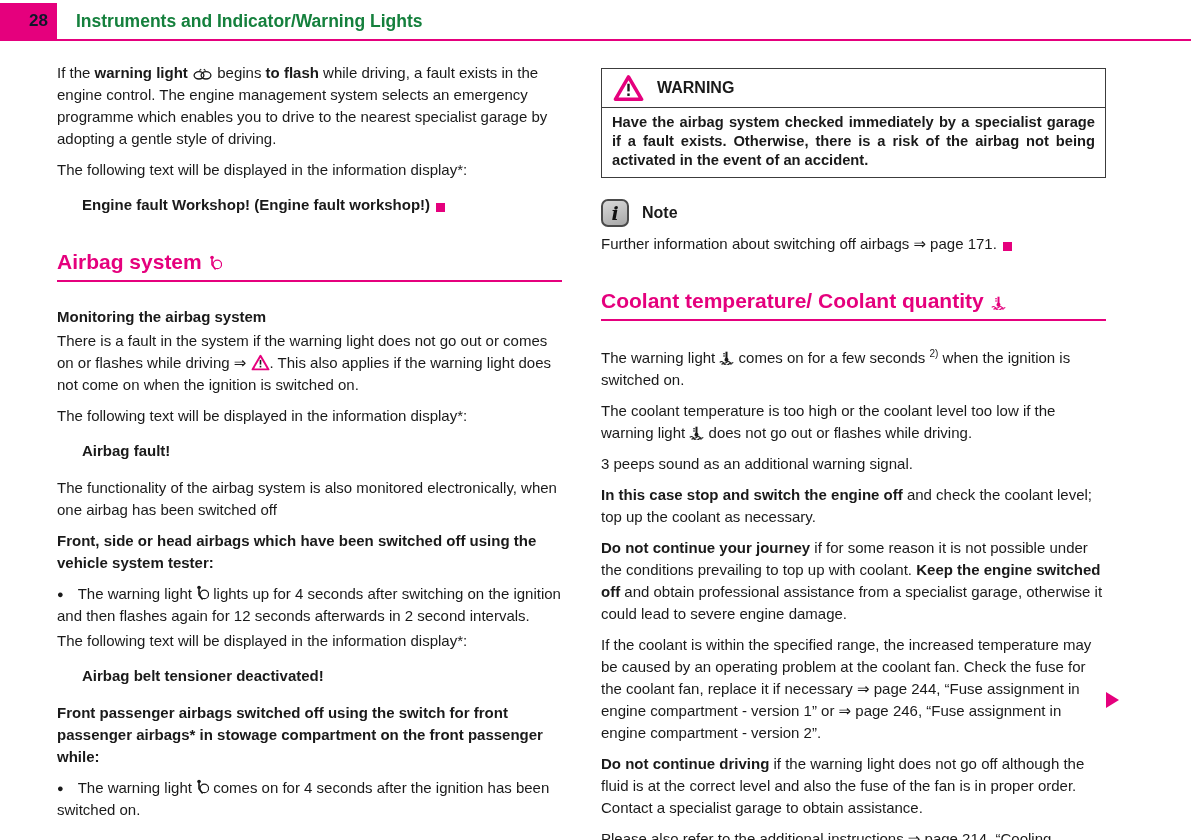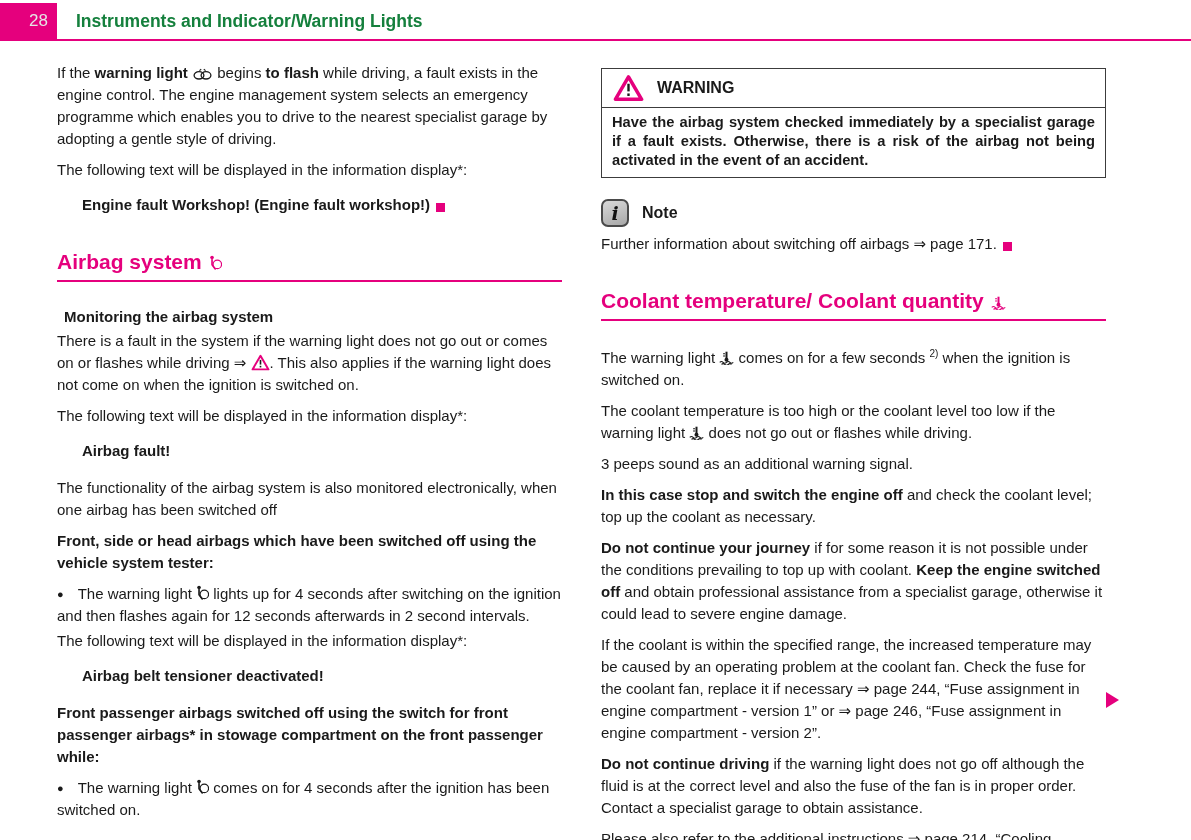--- a/index.html
+++ b/index.html
@@ -2,41 +2,41 @@
 <html style="--accent: #e5007d;"><head>
 <meta charset="utf-8">
 <style>
   * { box-sizing: border-box; }
   html,body { margin:0; padding:0; background:#e8e8e8; }
   body { font-family:"Liberation Sans", sans-serif; color:#1a1a1a; }
   .page { position:relative; width:1191px; height:840px; background:#ffffff; overflow:hidden; }
 
   
   .page-num-box { position:absolute; left:0; top:3px; width:57px; height:36px;
-    background:var(--accent); color:#e5e5e5; font-weight:normal; font-size:17px;
+    background:var(--accent); color:#0f172a; font-weight:bold; font-size:17px;
     display:flex; align-items:center; justify-content:flex-end; padding-right:9px; }
   .header-title { position:absolute; left:76px; top:3px; height:36px; display:flex;
     align-items:center; font-weight:bold; font-size:17.5px; color:#15803d; }
   .header-rule { position:absolute; left:0; top:39px; width:100%; height:2px; background:var(--accent); }
 
   
   .col { position:absolute; top:62px; width:505px; }
   .col-left  { left:57px; }
   .col-right { left:601px; }
 
   
   p.body-p { font-size:15px; line-height:22px; margin:0 0 9px 0; }
   p.bold-p { font-weight:bold; }
   p.display-msg { font-size:15px; line-height:22px; font-weight:bold; margin:13px 0 15px 25px; }
   p.bullet { font-size:15px; line-height:22px; margin:0 0 3px 0; }
   .bullet-dot { font-size:11px; margin-right:14px; vertical-align:1px; }
   h2.section-heading { font-size:21px; font-weight:bold; color:var(--accent);
     border-bottom:2px solid var(--accent); padding-bottom:6px; margin:34px 0 26px 0; }
   h2.section-heading .icon { margin-left:7px; }
-  h3.subheading { font-size:15px; font-weight:bold; margin:0 0 5px 7px; }
+  h3.subheading { font-size:15px; font-weight:bold; margin:0 0 5px 0; }
   sup { font-size:10px; line-height:0; vertical-align:super; }
 
   
   .warning-box { border:1.5px solid #3c3c3c; margin:6px 0 0 0; }
   .wb-head { display:flex; align-items:center; gap:13px; padding:5px 11px; border-bottom:1.5px solid #3c3c3c; }
   .wb-title { font-weight:bold; font-size:16px; }
   .wb-body { padding:5px 10px 7px 10px; font-weight:bold; font-size:14.7px; line-height:19px; text-align:justify; }
 
   
   .note { margin-top:21px; }

